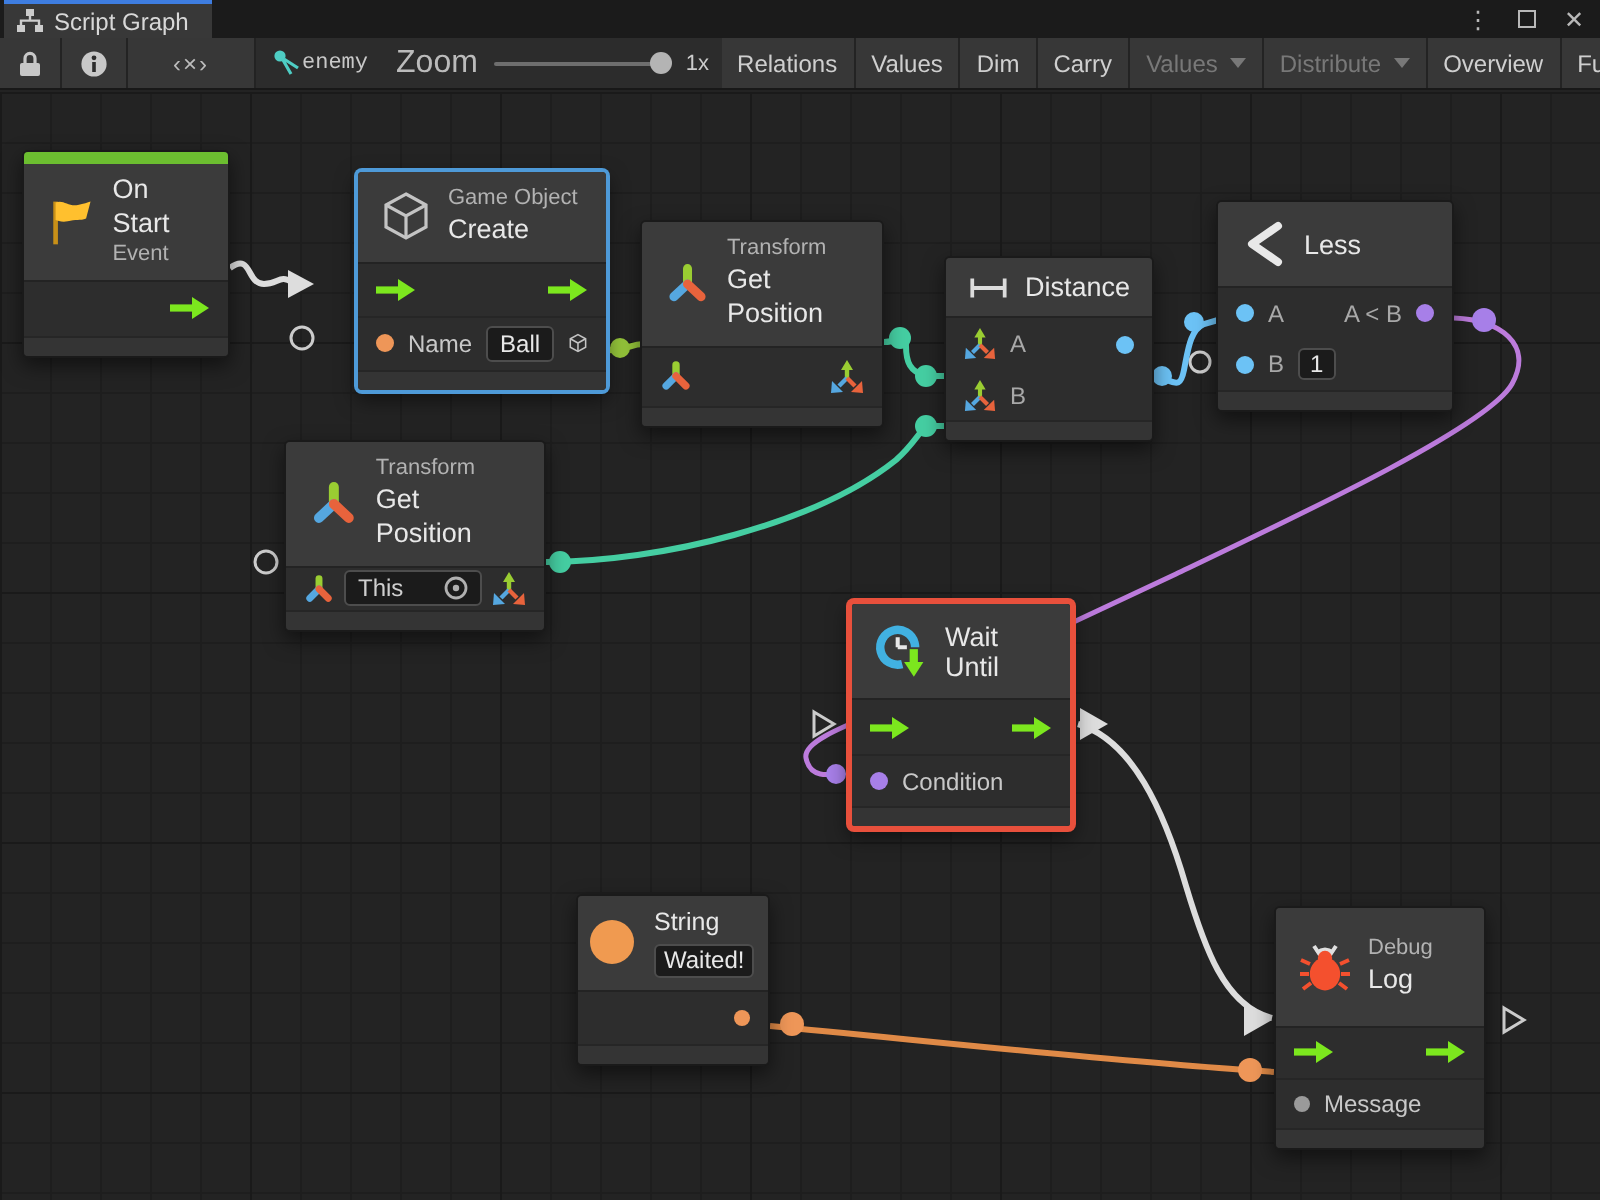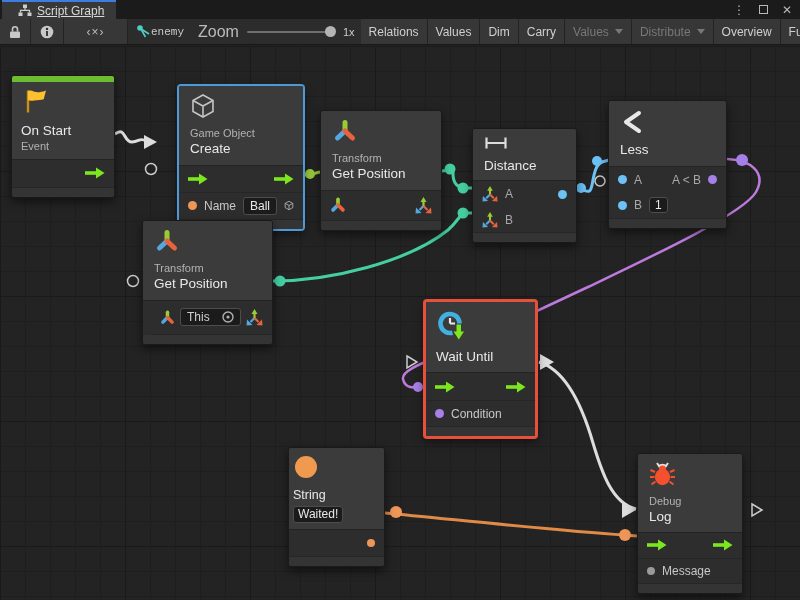--- a/index.html
+++ b/index.html
@@ -3,22 +3,22 @@
 <meta charset="utf-8">
 <style>
   * { margin:0; padding:0; box-sizing:border-box; }
   html,body { width:800px; height:600px; overflow:hidden; background:#191919;
     font-family:"Liberation Sans", sans-serif; }
   #app { position:relative; width:800px; height:600px; background:#232323; }
 
   
   .tabbar { position:absolute; left:0; top:0; width:800px; height:19px; background:#1b1b1b;
     display:flex; align-items:stretch; z-index:5; }
-  .tab { display:flex; align-items:center; gap:5px; padding:0 12px 0 16px; background:#383838;
-    border-top:2px solid #3E7DE0; margin-left:2px; color:#d8d8d8; font-size:12px;text-decoration:underline; }
+  .tab { display:flex; align-items:center; gap:5px; padding:0 12px 0 6px; background:#383838;
+    border-top:2px solid #3E7DE0; margin-left:2px; color:#d8d8d8; font-size:12px; }
   .winctl { margin-left:auto; display:flex; align-items:center; gap:14px; padding-right:8px; color:#b8b8b8; }
   .winctl .glyph { font-size:12px; line-height:1; cursor:default; }
   .maxbox { width:9px; height:9px; border:1.5px solid #b8b8b8; display:inline-block; }
 
   
   .toolbar { position:absolute; left:0; top:19px; width:800px; height:26px; background:#2c2c2c;
     border-bottom:1px solid #181818; display:flex; align-items:stretch; z-index:5; font-size:12px; color:#cfcfcf; }
   .tbtn { display:flex; align-items:center; justify-content:center; background:#373737;
     border-right:1px solid #232323; padding:0 8px; white-space:nowrap; cursor:pointer; }
   .tbtn.icon-btn { padding:0 9px; }
@@ -41,22 +41,22 @@
       linear-gradient(#1e1e1e 1px, transparent 1px),
       linear-gradient(90deg,#1e1e1e 1px, transparent 1px);
     background-size:125px 125px,125px 125px,25px 25px,25px 25px; }
   svg.wires { position:absolute; left:0; top:0; width:800px; height:600px; z-index:1; pointer-events:none; }
 
   
   .node { position:absolute; background:#2d2d2d; border:1px solid #1a1a1a; border-radius:3px;
     box-shadow:0 4px 10px rgba(0,0,0,.5); z-index:2; }
   .node.selected { border:1px solid #4E9AD8; box-shadow:0 0 0 1px #4E9AD8, 0 4px 10px rgba(0,0,0,.5); }
   .node.highlight { border:2px solid #E8503C; box-shadow:0 0 0 1px #E8503C, 0 4px 10px rgba(0,0,0,.5); }
-  .nhead { background:#3b3b3b; display:flex; align-items:flex-start; gap:8px; padding:7px 11px;
-    border-bottom:1px solid #232323; border-radius:2px 2px 0 0;flex-direction:column; }
+  .nhead { background:#3b3b3b; display:flex; align-items:center; gap:8px; padding:7px 11px;
+    border-bottom:1px solid #232323; border-radius:2px 2px 0 0; }
   .ntitles { display:flex; flex-direction:column; line-height:1.25; }
   .ncat { font-size:11px; color:#b2b2b2; }
   .nmain { font-size:13.5px; color:#e8e8e8; }
   .prow { display:flex; align-items:center; gap:7px; padding:0 9px; height:27px;
     border-bottom:1px solid #262626; }
   .nfoot { height:9px; background:#343434; border-radius:0 0 2px 2px; }
   .pdot { width:9px; height:9px; border-radius:50%; flex:0 0 auto; }
   .plabel { font-size:12px; color:#c8c8c8; }
   .pgray { font-size:12px; color:#a8a8a8; }
   .vbox { background:#1b1b1b; border:1px solid #4d4d4d; border-radius:3px; color:#e8e8e8;
@@ -330,21 +330,21 @@
           <line x1="13" y1="13" x2="13" y2="4.5" stroke="#9ACD32"></line>
           <line x1="13" y1="13" x2="5.5" y2="20" stroke="#55A7E0"></line>
           <line x1="13" y1="13" x2="20.5" y2="20" stroke="#E8633C"></line>
         </g>
       </svg>
       <div class="ntitles">
         <span class="ncat">Transform</span>
         <span class="nmain">Get Position</span>
       </div>
     </div>
-    <div class="prow" style="height:34px;gap:5px;margin-left:8px;">
+    <div class="prow" style="height:22px;gap:5px;">
       <svg width="15" height="15" viewBox="0 0 26 26">
         <g stroke-linecap="round" stroke-width="6">
           <line x1="13" y1="13" x2="13" y2="4" stroke="#9ACD32"></line>
           <line x1="13" y1="13" x2="5" y2="21" stroke="#55A7E0"></line>
           <line x1="13" y1="13" x2="21" y2="21" stroke="#E8633C"></line>
         </g>
       </svg>
       <span class="vbox" style="flex:1;justify-content:space-between;color:#cfcfcf;">
         <span>This</span>
         <svg width="12" height="12" viewBox="0 0 12 12">
@@ -401,21 +401,21 @@
         <span class="vbox" style="padding:0 4px;">Waited!</span>
       </div>
     </div>
     <div class="prow" style="height:27px;justify-content:flex-end;">
       <span class="pdot" style="background:#EE9658;width:8px;height:8px;"></span>
     </div>
     <div class="nfoot"></div>
   </div>
 
   <div class="node" style="left:637px;top:453px;width:106px;">
-    <div class="nhead" style="padding:6px 11px;">
+    <div class="nhead" style="padding:14px 11px;">
       <svg width="27" height="27" viewBox="0 0 27 27">
         <path d="M8 3 L11 7.5 M19 3 L16 7.5" stroke="#e0e0e0" stroke-width="2"></path>
         <path d="M9.5 6.5 Q13.5 3.5 17.5 6.5" stroke="#e0e0e0" stroke-width="2.4" fill="none"></path>
         <circle cx="13.5" cy="9" r="3.6" fill="#F4502E"></circle>
         <ellipse cx="13.5" cy="17" rx="7.6" ry="8.2" fill="#F4502E"></ellipse>
         <path d="M6 12 L1.5 10 M5.5 17 L1 17 M6.5 21.5 L2.5 24.5 M21 12 L25.5 10 M21.5 17 L26 17 M20.5 21.5 L24.5 24.5" stroke="#F4502E" stroke-width="2"></path>
       </svg>
       <div class="ntitles">
         <span class="ncat">Debug</span>
         <span class="nmain">Log</span>

